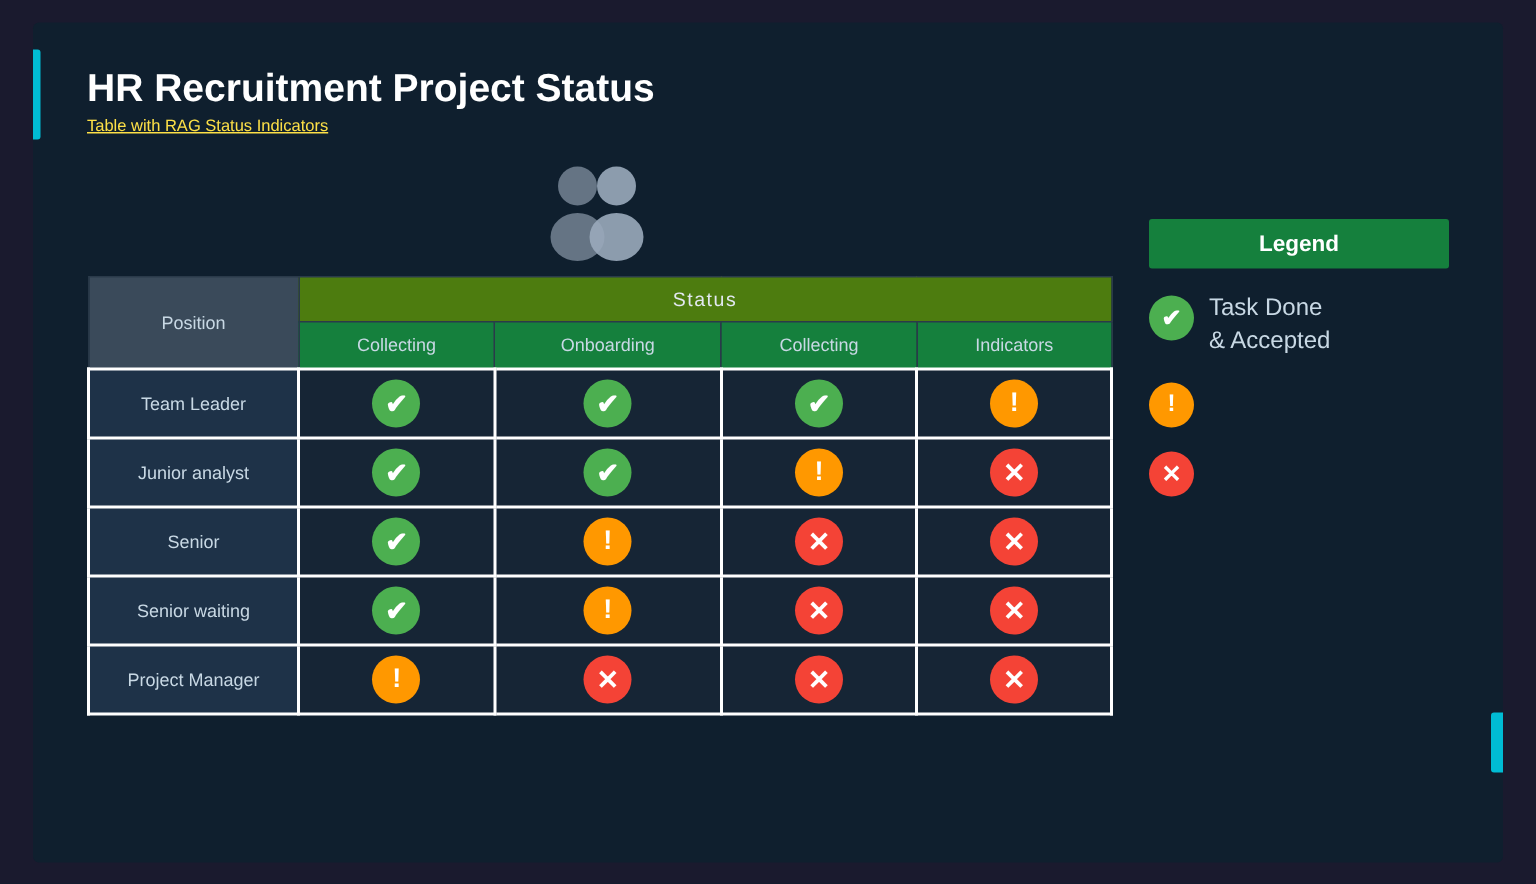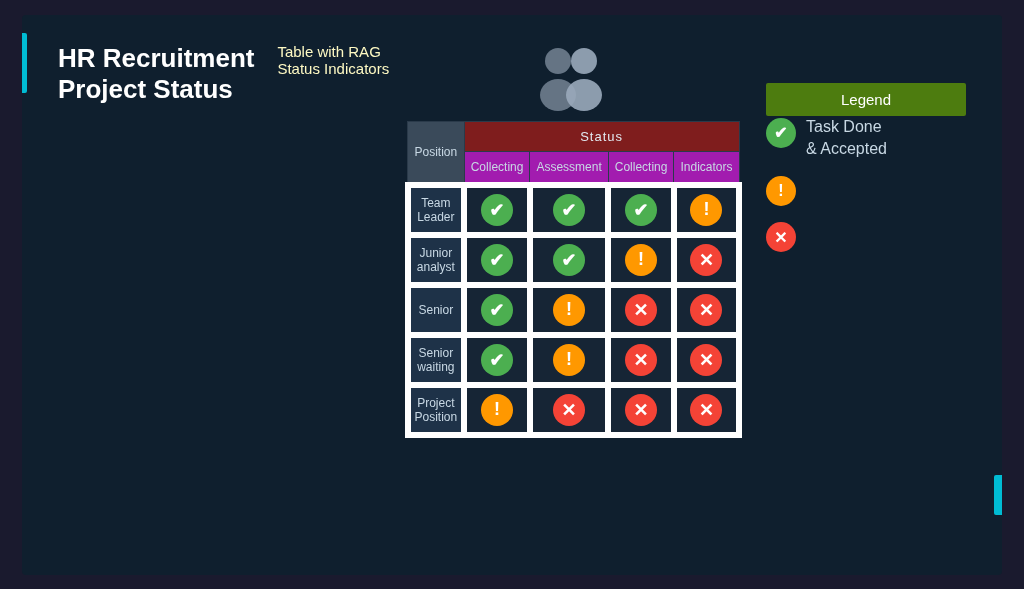--- a/index.html
+++ b/index.html
@@ -13,40 +13,42 @@
       font-family: 'Segoe UI', Arial, sans-serif;
     }
     .slide {
       background: #0f1f2e;
       width: 980px;
       height: 560px;
       border-radius: 4px;
       padding: 28px 36px 28px 36px;
       position: relative;
       display: flex;
+      flex-direction: column;
     }
     .accent-bar {
       position: absolute;
       left: 0;
       top: 18px;
       width: 5px;
       height: 60px;
       background: #00bcd4;
       border-radius: 0 2px 2px 0;
     }
     .title {
       color: #ffffff;
       font-size: 26px;
       font-weight: 600;
       margin-bottom: 4px;
     }
     .subtitle {
-      color: #fef9c3;
-      font-size: 15px;
+      color: #fde047;
+      font-size: 11px;
       margin-bottom: 16px;
+      text-decoration: underline;
     }
     .content-area {
       display: flex;
       flex-direction: row;
       flex: 1;
       gap: 24px;
       align-items: flex-start;
     }
     .table-section {
       display: flex;
@@ -62,38 +64,38 @@
       width: 120px;
     }
     .table-wrapper {
       width: 100%;
     }
     table {
       width: 100%;
       border-collapse: collapse;
     }
     .col-header {
-      background: #a21caf;
+      background: #15803d;
       color: #c8d8e4;
       text-align: center;
       font-size: 12px;
       padding: 8px 6px;
       border: 1px solid #2a3a4a;
     }
     .col-header-position {
       background: #3a4a5a;
       color: #c8d8e4;
       text-align: center;
       font-size: 12px;
       padding: 8px 6px;
       border: 1px solid #2a3a4a;
       width: 140px;
     }
     .data-row td {
-      border: 6px solid #ffffff;
+      border: 2px solid #ffffff;
       text-align: center;
       padding: 6px 4px;
       background: #162535;
     }
     .data-row td.position-cell {
       color: #c8d8e4;
       font-size: 12px;
       background: #1e3248;
     }
     .status-icon {
@@ -119,27 +121,28 @@
       color: white;
     }
     .legend-section {
       width: 200px;
       display: flex;
       flex-direction: column;
       gap: 0;
       margin-top: 40px;
     }
     .legend-title {
-      background: #4d7c0f;
+      background: #15803d;
       color: white;
       font-size: 15px;
-      font-weight: 400;
+      font-weight: 700;
       text-align: center;
       padding: 8px 16px;
       border-radius: 2px;
+      margin-bottom: 16px;
     }
     .legend-item {
       display: flex;
       align-items: flex-start;
       gap: 10px;
       margin-bottom: 14px;
     }
     .legend-icon {
       width: 30px;
       height: 30px;
@@ -151,21 +154,21 @@
       font-weight: bold;
       flex-shrink: 0;
       margin-top: 2px;
     }
     .legend-text {
       color: #c8d8e4;
       font-size: 16px;
       line-height: 1.4;
     }
     .status-span-header {
-      background: #7f1d1d;
+      background: #4d7c0f;
       color: #e2e8f0;
       text-align: center;
       font-size: 13px;
       padding: 7px 0;
       border: 1px solid #2a3a4a;
       letter-spacing: 1px;
     }
     .teal-bottom-bar {
       position: absolute;
       right: 0;
@@ -202,21 +205,21 @@
 
       <div class="table-wrapper">
         <table>
           <thead>
             <tr>
               <td class="col-header-position" rowspan="2">Position</td>
               <td colspan="4" class="status-span-header">Status</td>
             </tr>
             <tr>
               <td class="col-header">Collecting</td>
-              <td class="col-header">Assessment</td>
+              <td class="col-header">Onboarding</td>
               <td class="col-header">Collecting</td>
               <td class="col-header">Indicators</td>
             </tr>
           </thead>
           <tbody id="table-body">
           <tr class="data-row">
       <td class="position-cell">Team Leader</td>
       <td><span class="status-icon icon-green">✔</span></td>
       <td><span class="status-icon icon-green">✔</span></td>
       <td><span class="status-icon icon-green">✔</span></td>
@@ -237,21 +240,21 @@
       <td><span class="status-icon icon-red">✕</span></td>
     </tr>
               <tr class="data-row">
       <td class="position-cell">Senior waiting</td>
       <td><span class="status-icon icon-green">✔</span></td>
       <td><span class="status-icon icon-orange">!</span></td>
       <td><span class="status-icon icon-red">✕</span></td>
       <td><span class="status-icon icon-red">✕</span></td>
     </tr>
               <tr class="data-row">
-      <td class="position-cell">Project Position</td>
+      <td class="position-cell">Project Manager</td>
       <td><span class="status-icon icon-orange">!</span></td>
       <td><span class="status-icon icon-red">✕</span></td>
       <td><span class="status-icon icon-red">✕</span></td>
       <td><span class="status-icon icon-red">✕</span></td>
     </tr>
             </tbody>
         </table>
       </div>
     </div>
 

